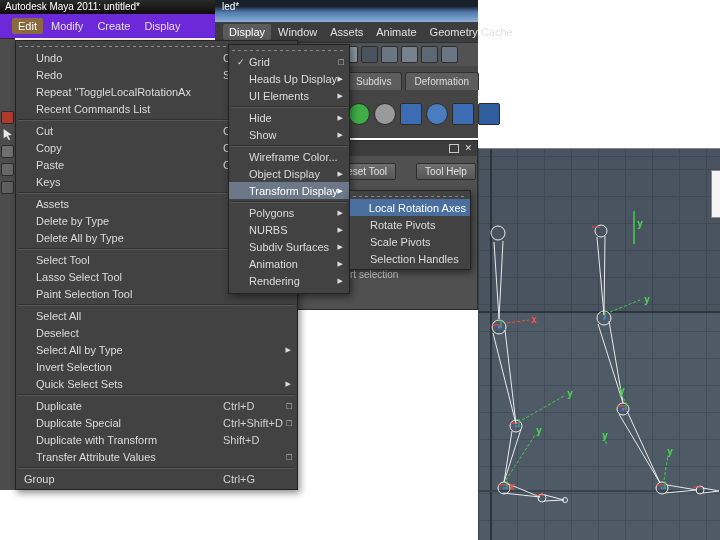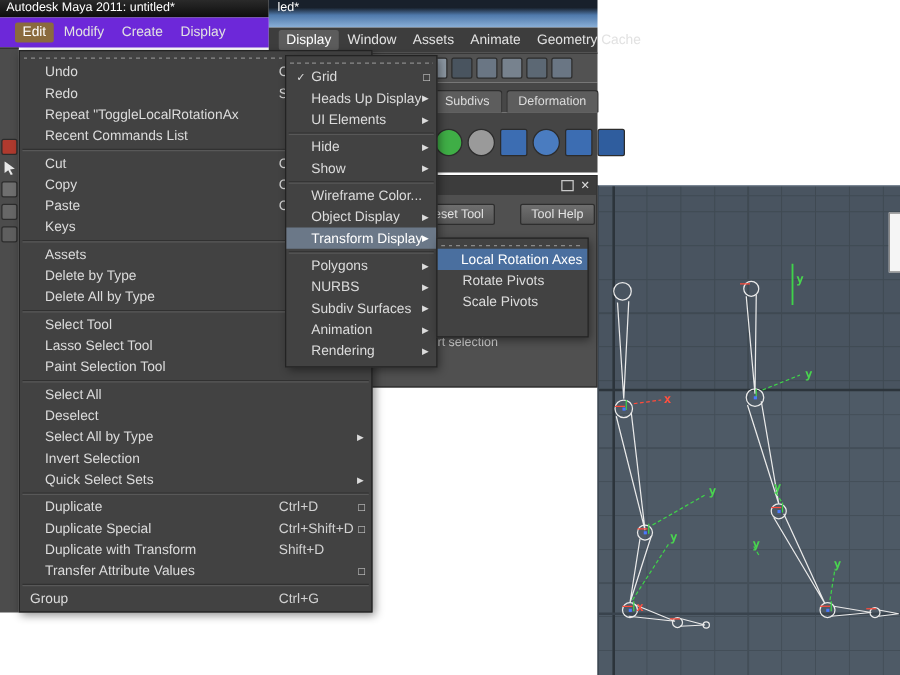--- a/index.html
+++ b/index.html
@@ -578,20 +578,26 @@
 
         </div>
 
         <div class="mi">
           <span class="check">✓</span>
           <span class="lbl">Scale Pivots</span>
           <span class="sc"></span>
 
         </div>
 
+        <div class="mi">
+          <span class="check">✓</span>
+          <span class="lbl">Selection Handles</span>
+          <span class="sc"></span>
+
+        </div>
       </div>
   </div>
 
   <div class="abs viewport">
     <div class="upper-shade"></div>
     <div class="axis-v"></div>
     <div class="axis-h1"></div>
     <div class="axis-h2"></div>
     <svg width="242" height="392" viewBox="0 0 242 392">
       <g stroke="#eaeaea" fill="none" stroke-width="1">

